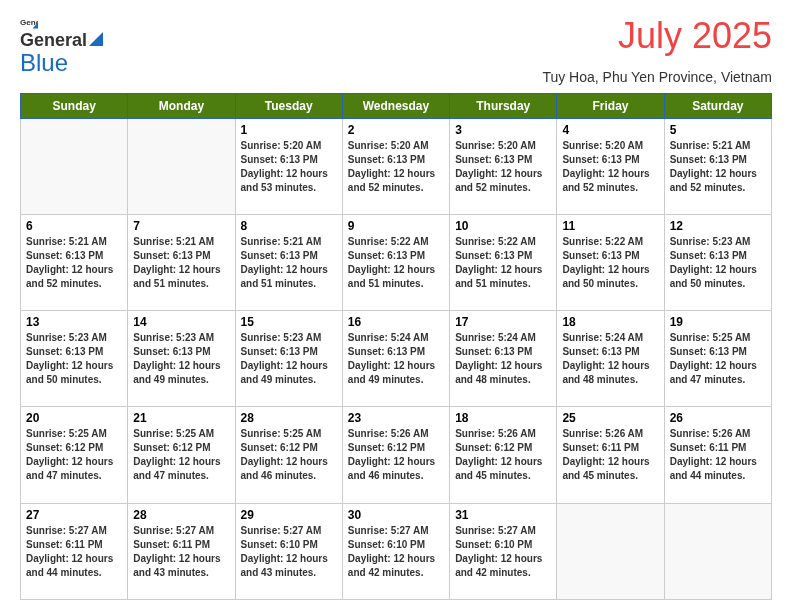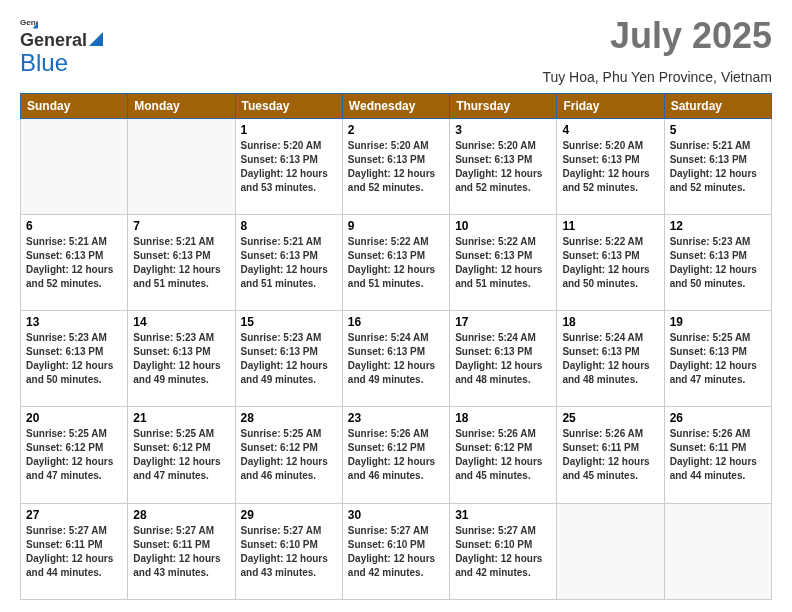--- a/index.html
+++ b/index.html
@@ -35,40 +35,40 @@
     .logo-icon {
       width: 18px;
       height: 18px;
       margin-right: 2px;
     }
     .title-section {
       text-align: right;
     }
     .main-title {
       font-size: 36px;
-      font-weight: bold;
-      color: #737373;
+      font-weight: normal;
+      color: #ef4444;
       line-height: 1.1;
     }
     .subtitle {
       font-size: 14px;
       color: #333;
       margin-top: 13px;
     }
     .calendar {
       flex: 1;
       border: 1px solid #ccc;
       border-collapse: collapse;
       width: 100%;
       font-size: 10.5px;
     }
     .calendar th {
-      background: #a16207;
+      background: #4d7c0f;
       color: #fff;
-      text-align: left;
+      text-align: center;
       padding: 5px 6px;
       font-size: 12px;
       font-weight: bold;
       border: 1px solid #2962b0;
     }
     .calendar td {
       vertical-align: top;
       border: 1px solid #ccc;
       padding: 4px 5px;
       width: calc(100% / 7);

